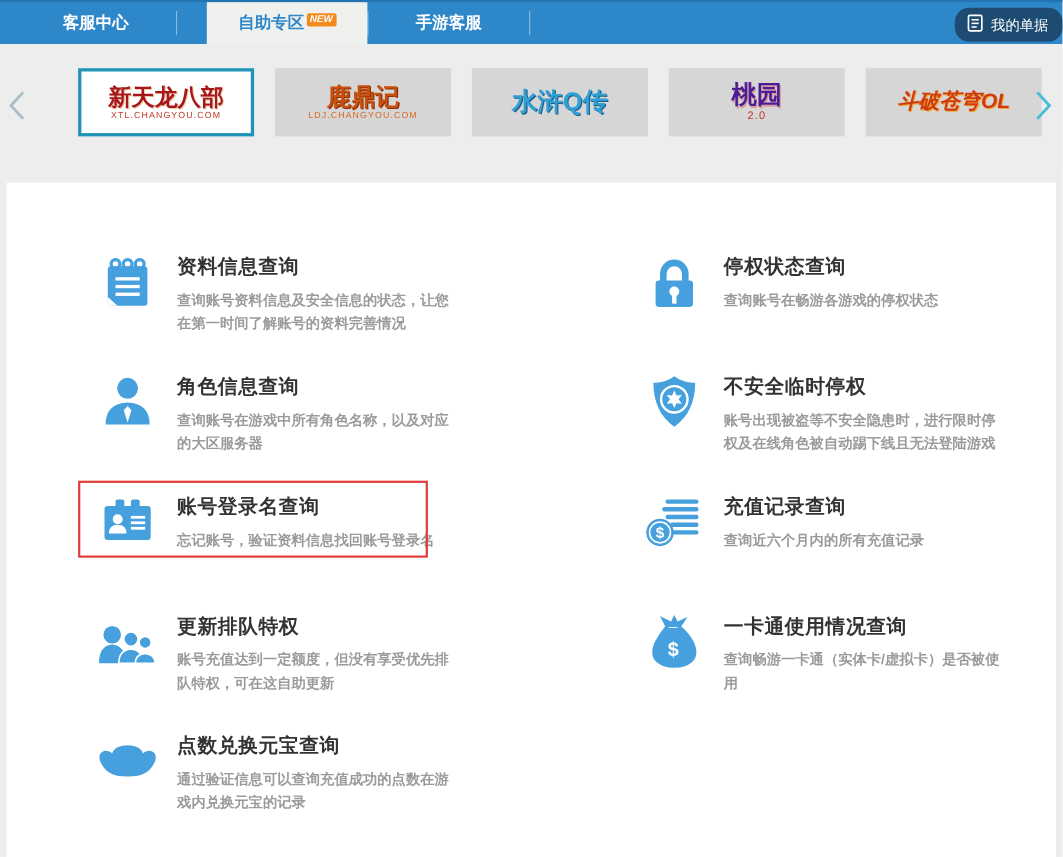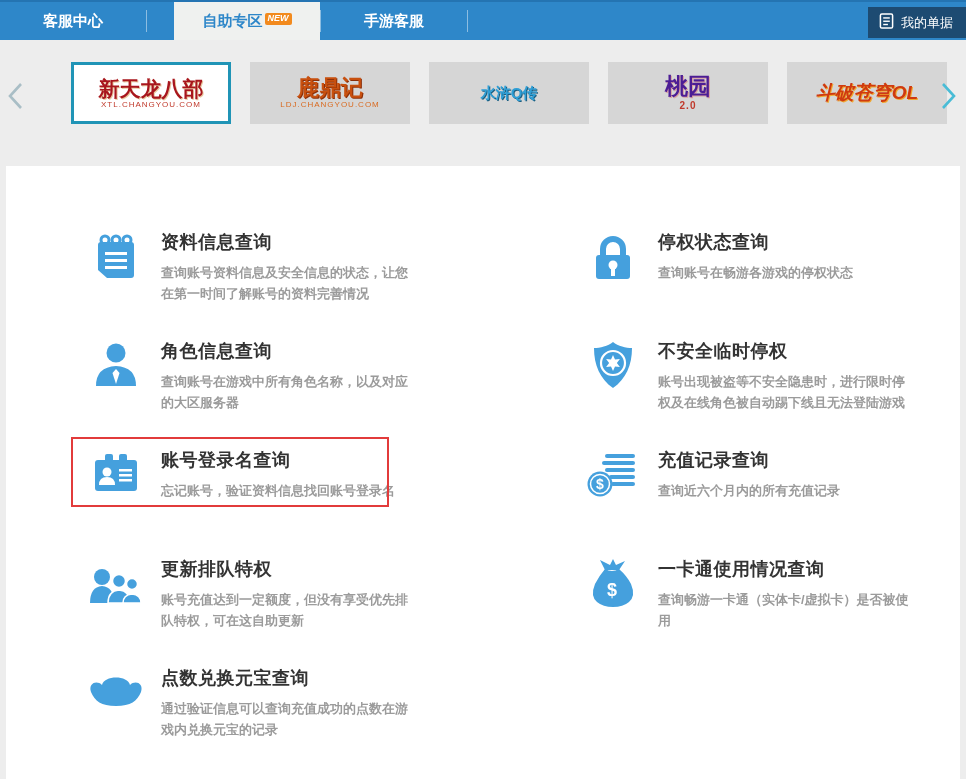--- a/index.html
+++ b/index.html
@@ -10,62 +10,62 @@
     overflow:hidden;
     position:relative;
   }
 
   
   .header {
     height:40px; background:#2e87c9;
     border-top:2px solid #2474b2;
     position:relative; display:flex;
   }
-  .tabs { display:flex; height:38px; }
+  .tabs { display:flex; padding-left:14px; height:38px; }
   .tab {
     width:146px; text-align:center; line-height:38px;
     color:#ffffff; font-size:15px; font-weight:bold;
     cursor:pointer; white-space:nowrap;
   }
   .tab.active { background:#eff1ef; color:#2e87c9;margin-left:27px; }
   .sep { width:1px; height:22px; margin-top:8px; background:rgba(255,255,255,.45); }
   .new-badge {
     display:inline-block; background:#f28a1d; color:#fff;
     font-size:9px; font-weight:bold; font-style:italic;
     padding:1px 3px; border-radius:2px; margin-left:2px;
     vertical-align:5px; line-height:1.1;
   }
   .tickets-btn {
     position:absolute; right:0; top:5px; height:31px;
     background:#1d4b72; color:#fff; font-size:13px;
     display:flex; align-items:center; gap:7px;
-    padding:0 13px 0 11px; cursor:pointer;
+    padding:0 13px 0 11px; cursor:pointer;border-radius:13px;
   }
 
   
   .carousel { height:112px; background:#ededed; position:relative; }
   .arrow { position:absolute; top:41px; cursor:pointer; }
   .arrow.left  { left:5px; }
   .arrow.right { right:7px; }
   .cards { position:absolute; left:48px; top:22px; display:flex; gap:19px;padding-left:23px; }
   .card {
     width:160px; height:62px; background:#d6d6d6;
     display:flex; flex-direction:column; align-items:center; justify-content:center;
     cursor:pointer; overflow:hidden; text-align:center;
   }
   .card.selected { background:#ffffff; border:3px solid #2094b6; }
   .logo-name { font-weight:bold; white-space:nowrap; line-height:1.1; }
   .logo-sub  { font-size:8px; letter-spacing:1px; line-height:1.2; }
   .lg-tl  .logo-name { color:#a8161d; font-size:21px; text-shadow:1px 1px 0 #e8c9a0; }
   .lg-tl  .logo-sub  { color:#c0392b; }
   .lg-ldj .logo-name { color:#c8500f; font-size:22px; text-shadow:1px 1px 0 #8c2f08; }
   .lg-ldj .logo-sub  { color:#d96a20; }
-  .lg-shq .logo-name { color:#2f9fd6; font-size:15px; text-shadow:1px 1px 0 #1c5e80; }
+  .lg-shq .logo-name { color:#2f9fd6; font-size:23px; text-shadow:1px 1px 0 #1c5e80; }
   .lg-ty  .logo-name { color:#4c1d95; font-size:23px; text-shadow:1px 1px 0 #d9a0a0; }
-  .lg-ty  .logo-sub  { color:#c0392b; font-size:10px; font-weight:bold; }
+  .lg-ty  .logo-sub  { color:#c0392b; font-size:10px; font-weight:normal; }
   .lg-dp  .logo-name { color:#cf3a10; font-size:19px; font-style:italic; text-shadow:1px 1px 0 #f0a830; }
 
   
   .panel {
     margin:14px 6px; background:#ffffff; height:627px;
     padding:62px 40px 20px 82px;
   }
   .grid { display:grid; grid-template-columns:497px 1fr; }
   .service {
     display:flex; gap:15px; min-height:109px;

